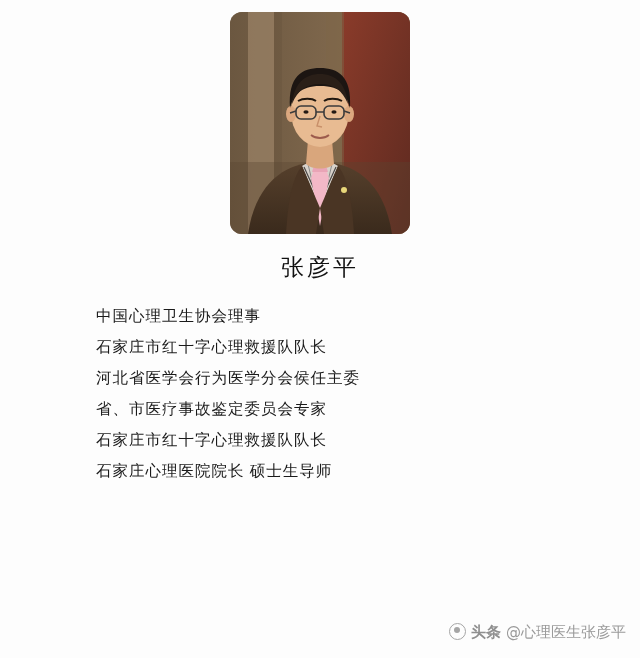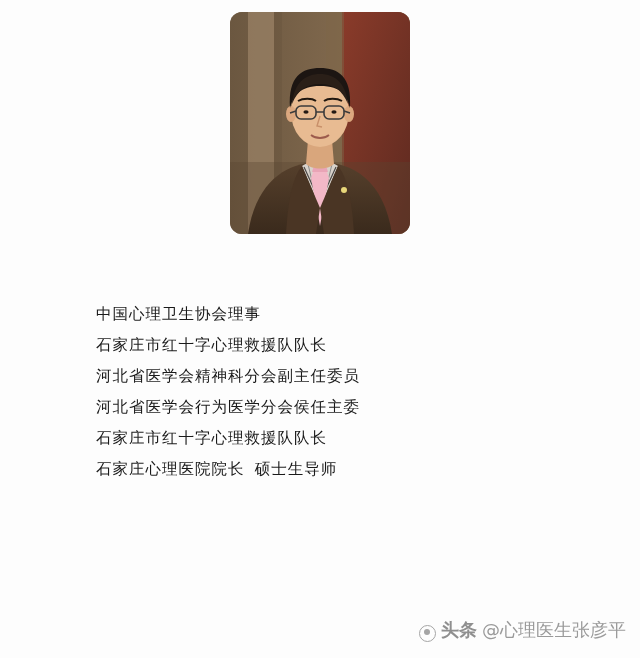--- a/index.html
+++ b/index.html
@@ -58,31 +58,31 @@
     top: 300px;
     left: 96px;
     width: 470px;
   }
   .cred-line {
     font-size: 15.5px;
     line-height: 31px;
     color: #1a1a1a;
     letter-spacing: 1px;
     white-space: nowrap;
-    font-family: Liberation Mono, monospace;
+    font-family: Liberation Sans, sans-serif;
   }
   .watermark {
     position: absolute;
     right: 14px;
     bottom: 16px;
     display: flex;
-    align-items: flex-end;
+    align-items: flex-start;
     gap: 5px;
     color: #9a9a9a;
-    font-size: 18px;
+    font-size: 15px;
     font-family: "DejaVu Sans", "Liberation Sans", sans-serif;
   }
   .watermark .wm-brand {
     font-weight: bold;
     color: #8f8f8f;
   }
   .wm-icon {
     width: 15px;
     height: 15px;
     border-radius: 50%;
@@ -168,26 +168,27 @@
         <path d="M68 89 C73 86 82 86 86 89" stroke="#20170f" stroke-width="2" fill="none"></path>
         <path d="M94 89 C98 86 107 86 112 89" stroke="#20170f" stroke-width="2" fill="none"></path>
 
         <path d="M90 104 L87 114 L92 115" stroke="#c8906a" stroke-width="1.4" fill="none"></path>
 
         <path d="M81 123 C86 127 94 127 99 123" stroke="#9c5b4c" stroke-width="1.8" fill="none"></path>
       </svg>
     </div>
   </div>
 
+  <div class="name">张彦平</div>
 
   <div class="credentials">
     <div class="cred-line">中国心理卫生协会理事</div>
     <div class="cred-line">石家庄市红十字心理救援队队长</div>
-    <div class="cred-line">河北省医学会精神科分会副主任委员</div>
     <div class="cred-line">河北省医学会行为医学分会侯任主委</div>
+    <div class="cred-line">省、市医疗事故鉴定委员会专家</div>
     <div class="cred-line">石家庄市红十字心理救援队队长</div>
     <div class="cred-line">石家庄心理医院院长  硕士生导师</div>
   </div>
 
   <div class="watermark">
     <span class="wm-icon"></span>
     <span class="wm-brand">头条</span>
     <span>@心理医生张彦平</span>
   </div>
 

